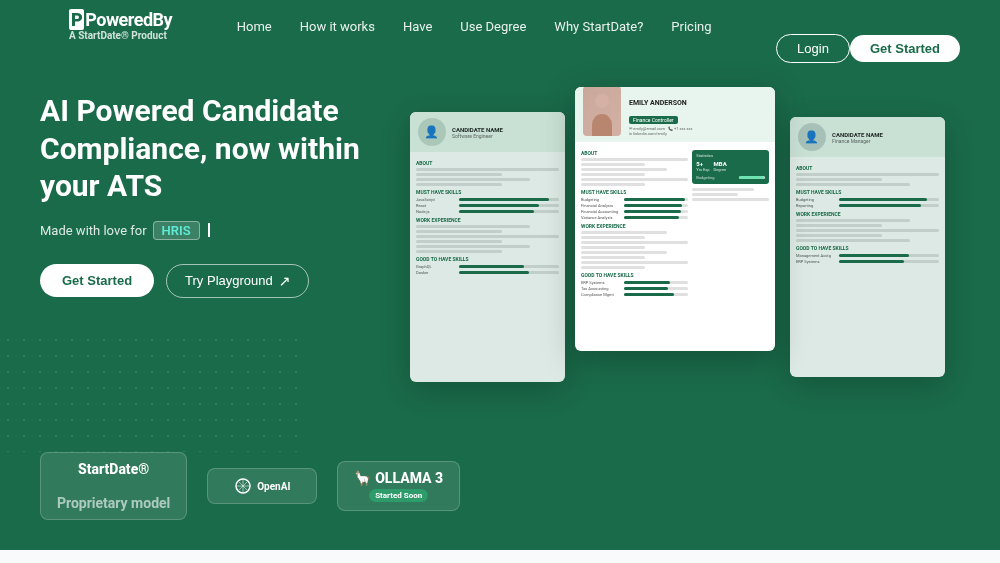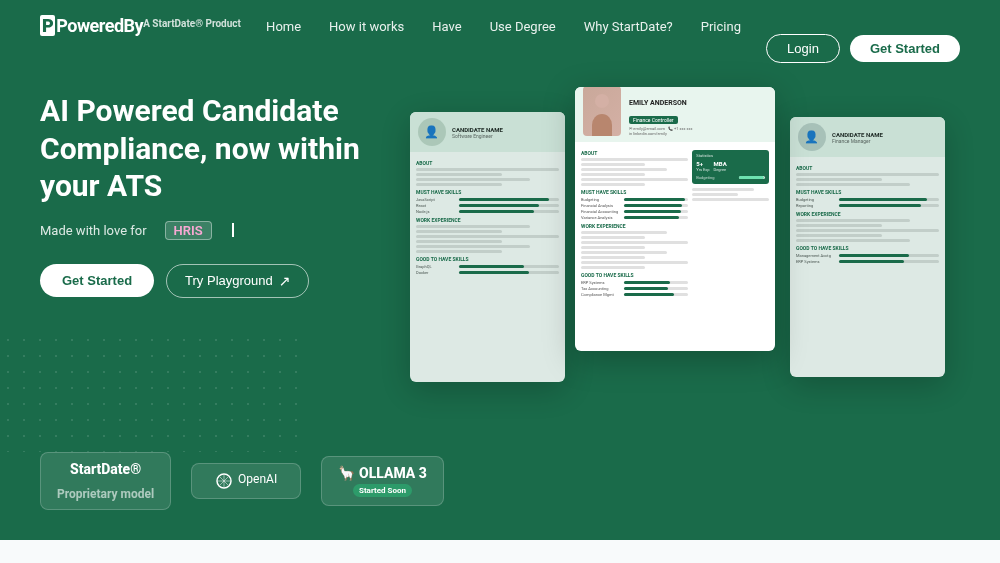--- a/index.html
+++ b/index.html
@@ -11,22 +11,23 @@
       display: flex;
       align-items: center;
       justify-content: space-between;
       padding: 0 40px;
       height: 52px;
       position: relative;
       z-index: 10;
     }
     .nav-logo {
       display: flex;
-      flex-direction: row;
-      color: #fff;
+      flex-direction: column;
+      color: #fff;
+      margin-left: 29px;
     }
     .nav-logo .powered-by {
       font-size: 18px;
       font-weight: 700;
       letter-spacing: -0.5px;
       line-height: 1;
     }
     .nav-logo .powered-by span.p-letter {
       background: #fff;
       color: #1a6b4a;
@@ -47,21 +48,20 @@
       align-items: center;
     }
     .nav-links a {
       color: #fff;
       text-decoration: none;
       font-size: 13px;
       opacity: 0.9;
     }
     .nav-actions {
       display: flex;
-      gap: 10px;
       align-items: center;
       margin-top: 45px;
     }
     .btn-login {
       background: transparent;
       border: 1.5px solid #fff;
       color: #fff;
       padding: 6px 20px;
       border-radius: 20px;
       font-size: 13px;
@@ -98,26 +98,26 @@
       font-weight: 700;
       line-height: 1.25;
       margin-bottom: 16px;
     }
     .hero-subtitle {
       color: rgba(255,255,255,0.85);
       font-size: 13px;
       margin-bottom: 24px;
       display: flex;
       align-items: center;
-      gap: 18px;
+      gap: 6px;
     }
     .hero-subtitle .hris-badge {
       background: rgba(255,255,255,0.15);
       border: 1px solid rgba(255,255,255,0.4);
-      color: #f9a8d4;
+      color: #5eead4;
       padding: 1px 8px;
       border-radius: 4px;
       font-size: 13px;
       font-weight: 600;
     }
     .hero-subtitle .cursor {
       display: inline-block;
       width: 2px;
       height: 14px;
       background: #fff;
@@ -309,35 +309,35 @@
       padding: 8px 16px;
       color: #fff;
       font-size: 13px;
       font-weight: 700;
       display: flex;
       flex-direction: column;
       align-items: center;
       min-width: 110px;
     }
     .partner-logo .logo-text { font-size: 14px; font-weight: 800; }
-    .partner-logo .logo-sub { font-size: 12px; color: rgba(255,255,255,0.6); margin-top: 10px; }
+    .partner-logo .logo-sub { font-size: 14px; color: rgba(255,255,255,0.6); margin-top: 18px; }
     .partner-logo .coming-soon {
       background: #2d9b6a;
       color: #fff;
       font-size: 8px;
       padding: 2px 6px;
       border-radius: 10px;
       margin-top: 3px;
     }
     .openai-logo {
       display: flex;
-      align-items: flex-start;
+      align-items: center;
       gap: 5px;
-      font-size: 12px;
-      font-weight: 400;
+      font-size: 10px;
+      font-weight: 700;
     }
     .openai-icon {
       width: 18px;
       height: 18px;
       display: flex;
       align-items: center;
       justify-content: center;
     }
 
     

